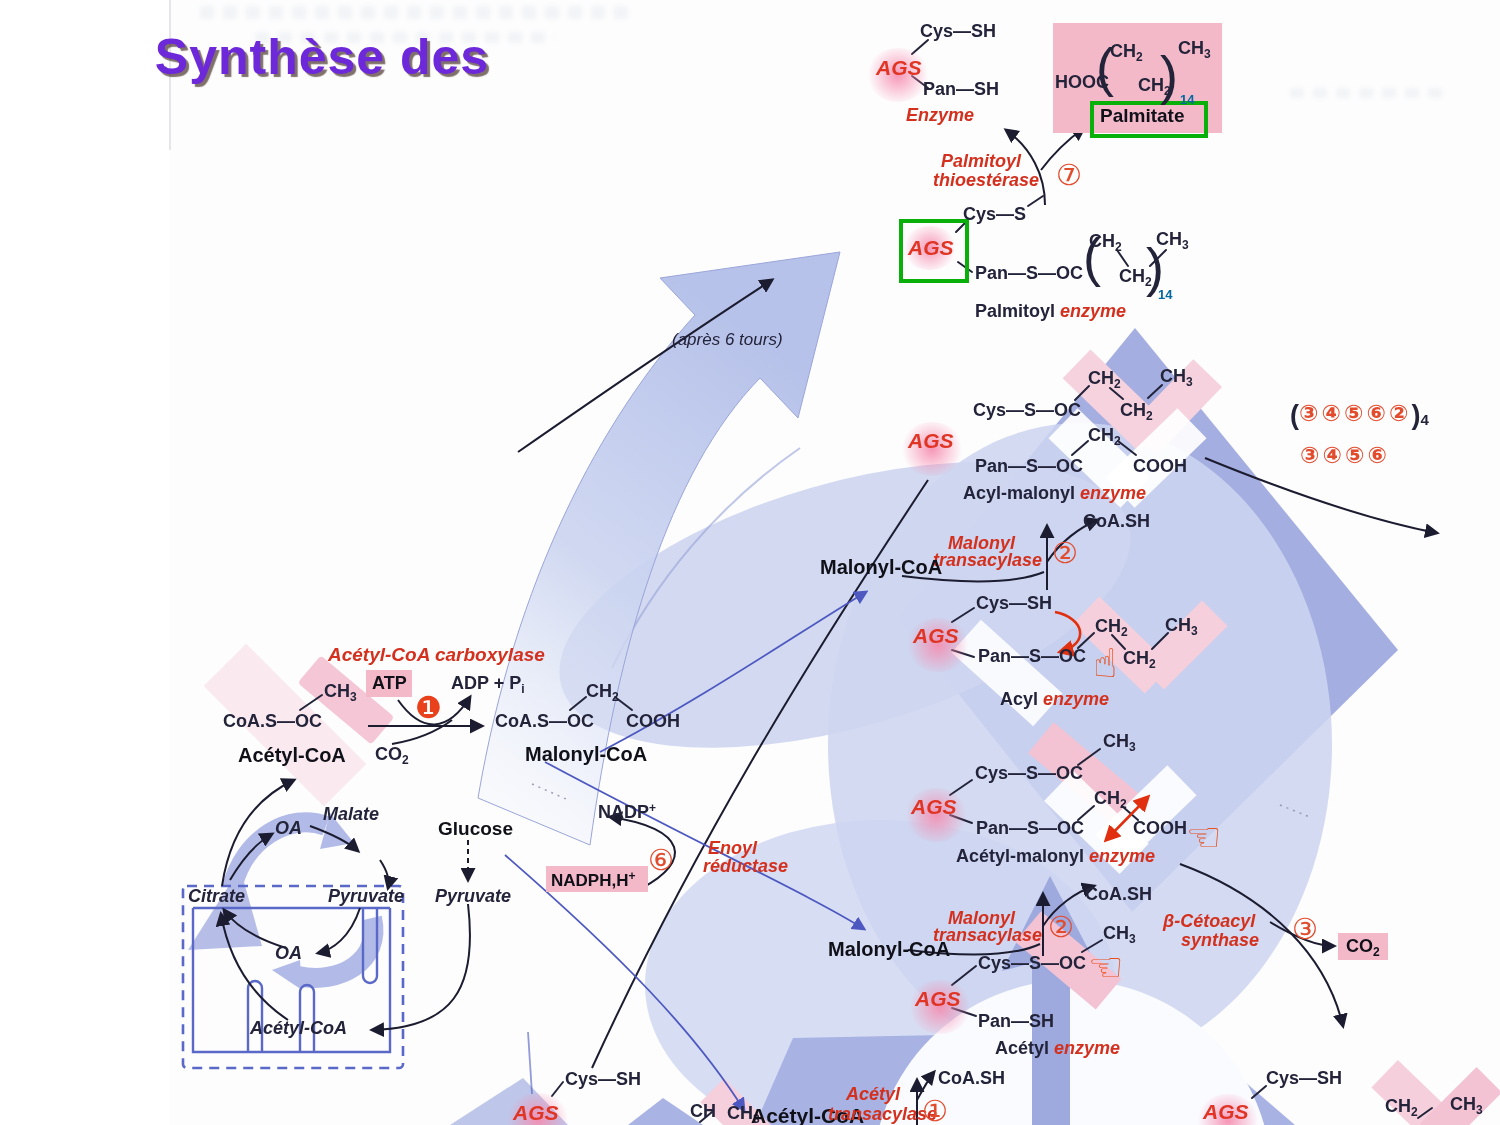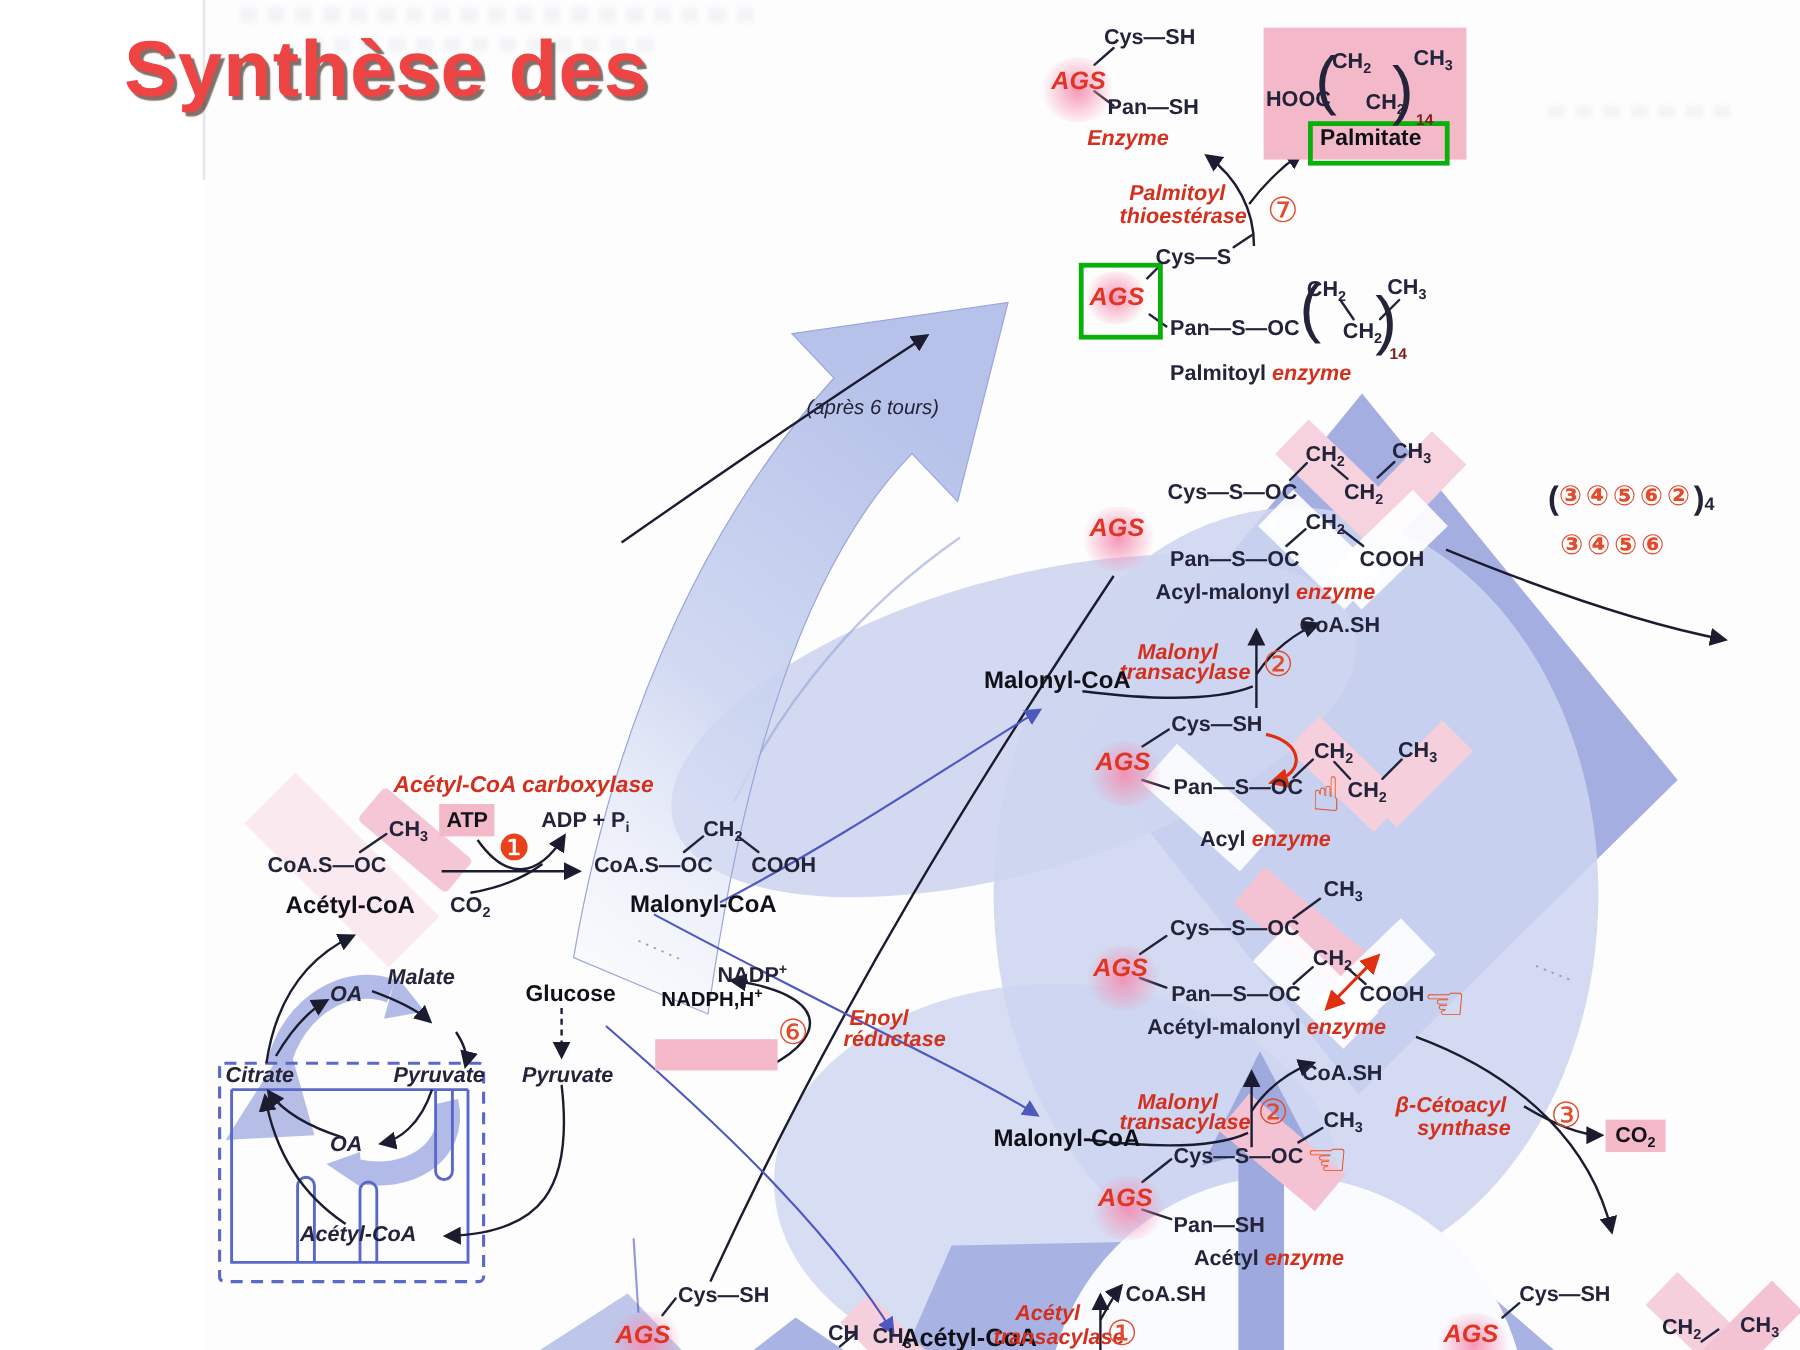--- a/index.html
+++ b/index.html
@@ -2,37 +2,37 @@
 <html><head>
 <meta charset="utf-8">
 <style>
   html,body{margin:0;padding:0;background:#ffffff;}
   #stage{position:relative;width:1500px;height:1125px;background:#ffffff;overflow:hidden;
          font-family:"Liberation Sans",sans-serif;}
   svg.art{position:absolute;left:0;top:0;z-index:0;}
   .bleed{position:absolute;background:repeating-linear-gradient(90deg,#8899aa 0 14px,transparent 14px 23px);
          opacity:0.09;filter:blur(2px);border-radius:3px;z-index:0;}
   .title{position:absolute;left:52px;top:18px;width:540px;text-align:center;z-index:3;
-         font-weight:bold;font-size:66px;line-height:79px;color:#ef4444;letter-spacing:1px;
+         font-weight:bold;font-size:50px;line-height:79px;color:#6d28d9;letter-spacing:1px;
          text-shadow:3px 3px 1px rgba(45,18,8,0.6);}
   .lbl{position:absolute;white-space:nowrap;font-weight:600;font-size:18px;color:#23233a;z-index:4;}
   .pl{font-weight:600;font-style:italic;}
   .bk{position:absolute;white-space:nowrap;font-weight:bold;font-size:20px;color:#101018;z-index:4;}
   .red{position:absolute;white-space:nowrap;font-style:italic;font-weight:bold;font-size:18px;color:#d3301e;z-index:4;}
   .redin{font-style:italic;font-weight:bold;color:#d3301e;}
   .ags{position:absolute;font-style:italic;font-weight:bold;font-size:21px;color:#e03424;z-index:4;}
   .glow{position:absolute;width:64px;height:54px;border-radius:50%;z-index:2;
         background:radial-gradient(circle,rgba(246,140,175,0.9),rgba(246,140,175,0) 72%);}
   .pinkbox{position:absolute;background:#f4b9c9;z-index:1;}
   .greenbox{position:absolute;border:4px solid #0ab00a;z-index:3;}
   .cnum{position:absolute;font-family:"DejaVu Sans",sans-serif;font-size:29px;color:#e34b2d;z-index:4;}
   .cnumf{position:absolute;font-family:"DejaVu Sans",sans-serif;font-size:30px;color:#e8411c;z-index:4;}
   .hand{position:absolute;font-family:"DejaVu Sans",sans-serif;font-size:40px;color:#e8511f;z-index:5;}
   .paren{position:absolute;font-size:54px;font-weight:400;color:#23233a;z-index:4;line-height:54px;}
-  .sm{position:absolute;font-size:13px;font-weight:600;color:#7f1d1d;z-index:4;}
+  .sm{position:absolute;font-size:13px;font-weight:600;color:#0369a1;z-index:4;}
   .seqp{font-size:27px;font-weight:bold;color:#23233a;vertical-align:-3px;}
   .seqd{font-family:"DejaVu Sans",sans-serif;font-size:23px;color:#e34b2d;letter-spacing:3px;}
   .it{font-style:italic;font-weight:400;font-size:17px;}
   sub{font-size:12px;vertical-align:-4px;}
   sup{font-size:12px;vertical-align:6px;}
 </style>
 </head>
 <body>
 
 <div id="stage">
@@ -296,21 +296,21 @@
 <span class="lbl pl" style="left:188px;top:886px">Citrate</span>
 <span class="lbl pl" style="left:328px;top:886px">Pyruvate</span>
 <span class="lbl pl" style="left:275px;top:943px">OA</span>
 <span class="lbl pl" style="left:250px;top:1018px">Acétyl-CoA</span>
 
 <span class="lbl" style="left:598px;top:801px"><span>NADP</span><sup>+</sup></span>
 <span class="cnum" style="left:648px;top:843px">⑥</span>
 <span class="red" style="left:708px;top:838px">Enoyl</span>
 <span class="red" style="left:703px;top:856px">réductase</span>
 <div class="pinkbox" style="left:546px;top:866px;width:102px;height:26px"></div>
-<span class="bk" style="left:551px;top:821px;font-size:17px"><span>NADPH,H</span><sup>+</sup></span>
+<span class="bk" style="left:551px;top:869px;font-size:17px"><span>NADPH,H</span><sup>+</sup></span>
 
 <span class="lbl" style="left:1085px;top:884px">CoA.SH</span>
 <span class="red" style="left:948px;top:908px">Malonyl</span>
 <span class="red" style="left:933px;top:925px">transacylase</span>
 <span class="cnum" style="left:1048px;top:910px">②</span>
 <span class="bk" style="left:828px;top:938px">Malonyl-CoA</span>
 <span class="red" style="left:1163px;top:911px">β-Cétoacyl</span>
 <span class="red" style="left:1181px;top:930px">synthase</span>
 <span class="cnum" style="left:1292px;top:912px">③</span>
 <div class="pinkbox" style="left:1338px;top:933px;width:50px;height:27px"></div>

